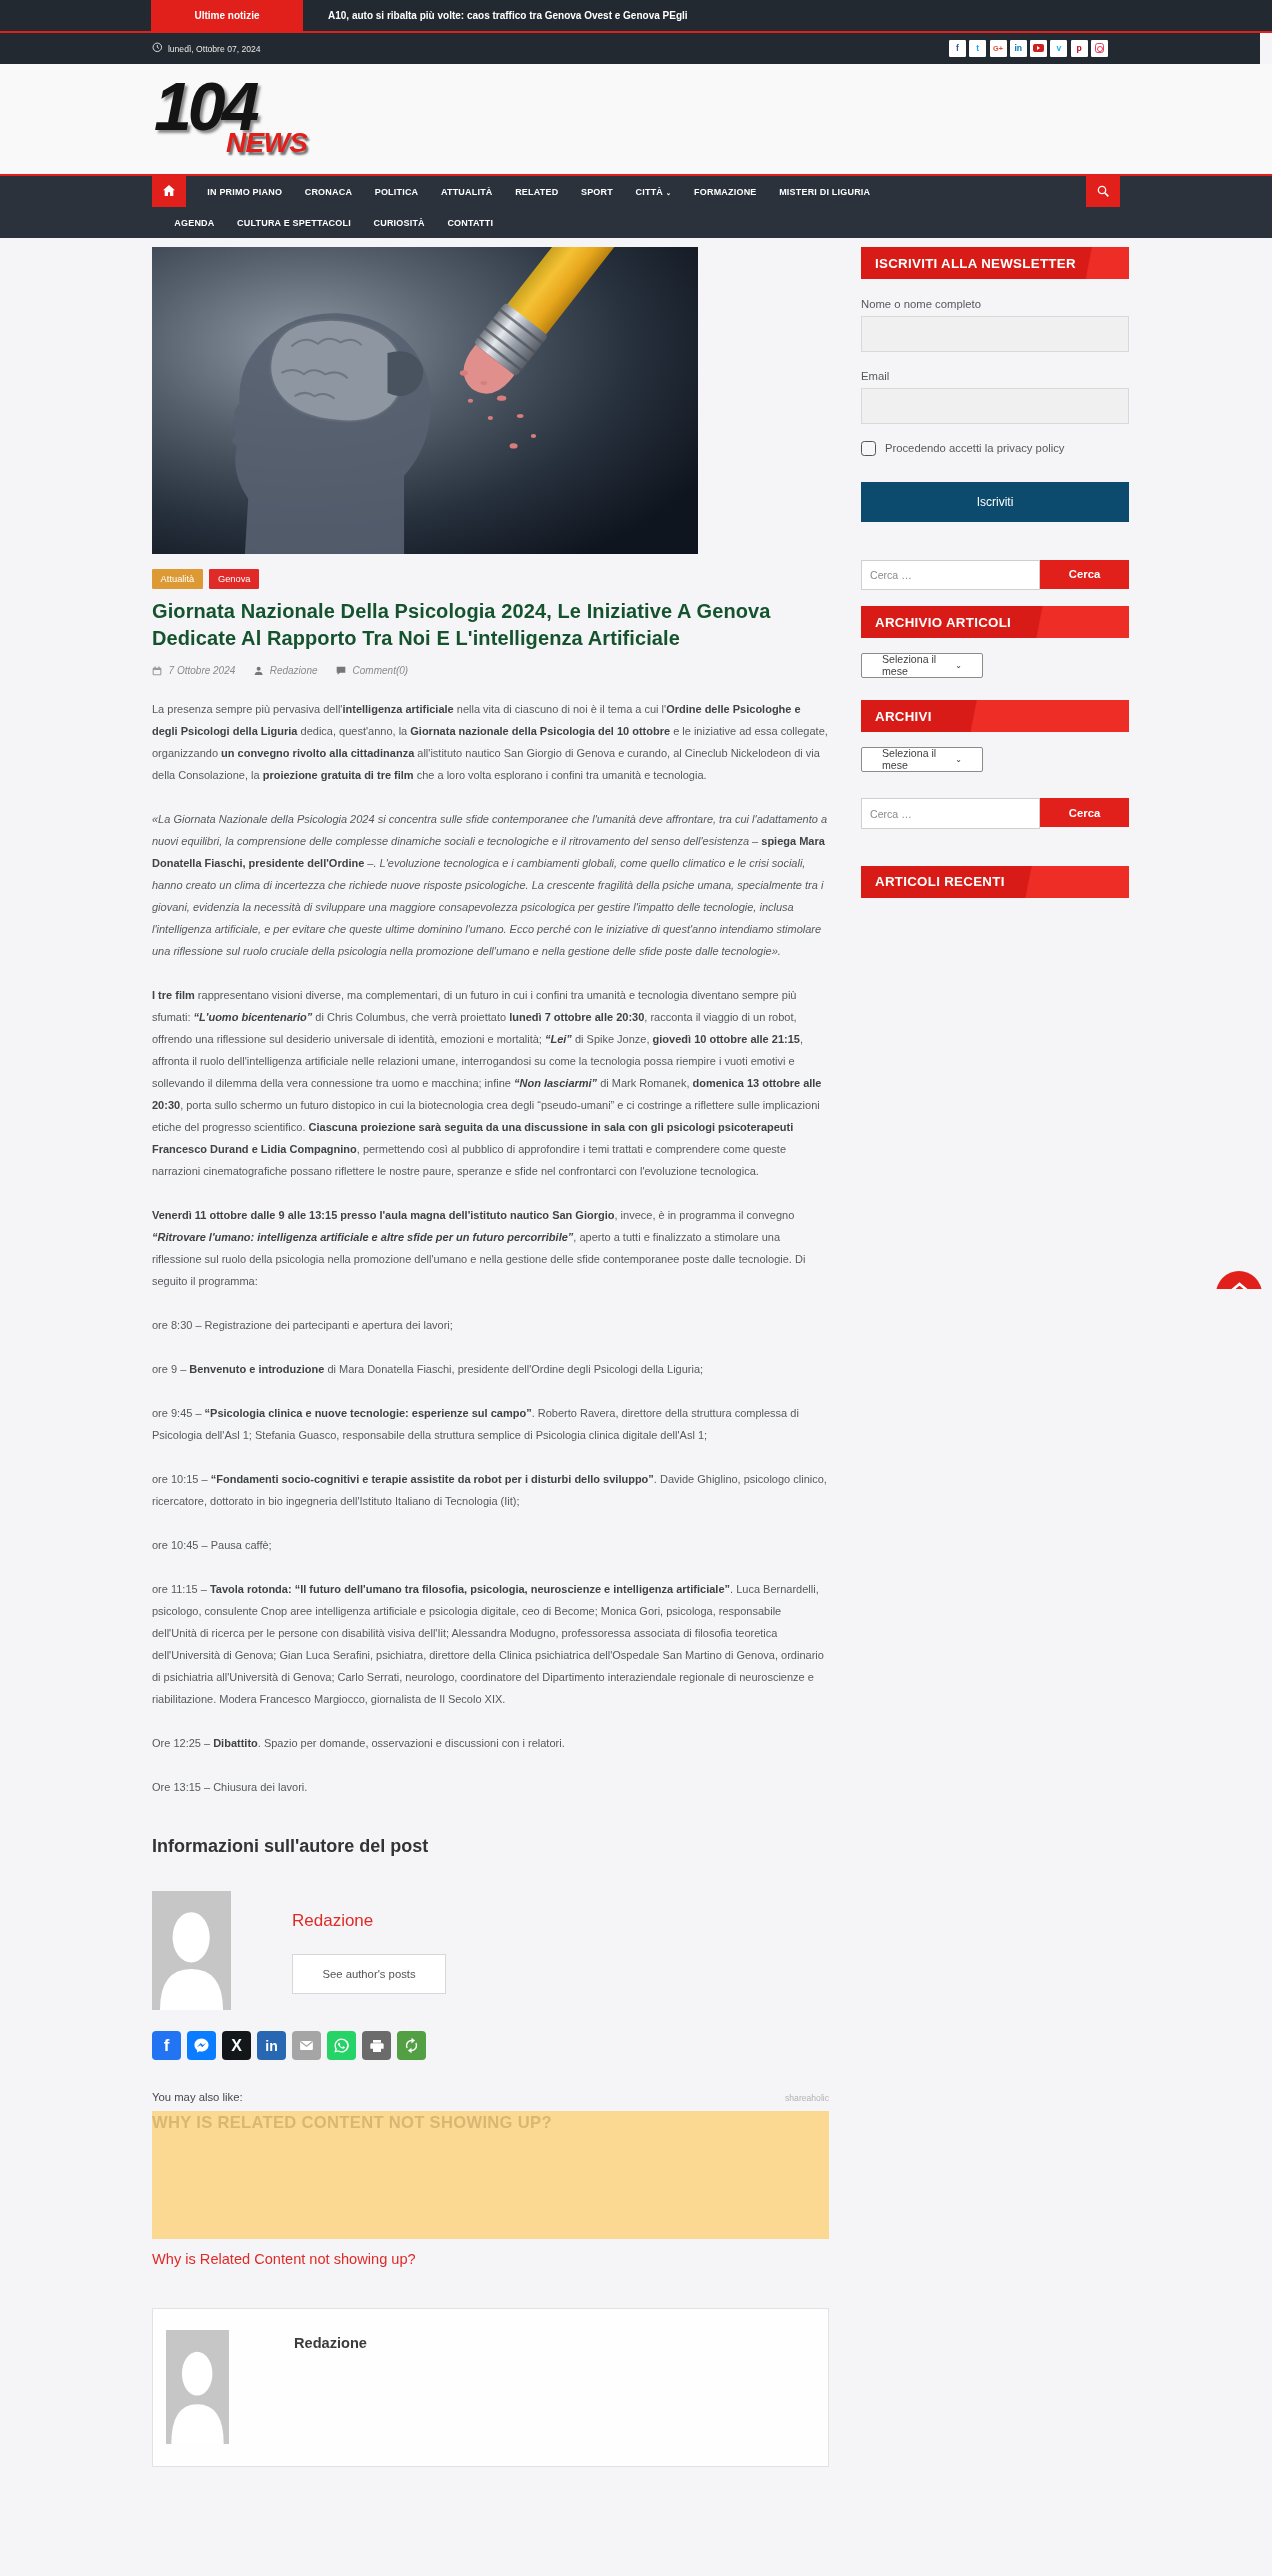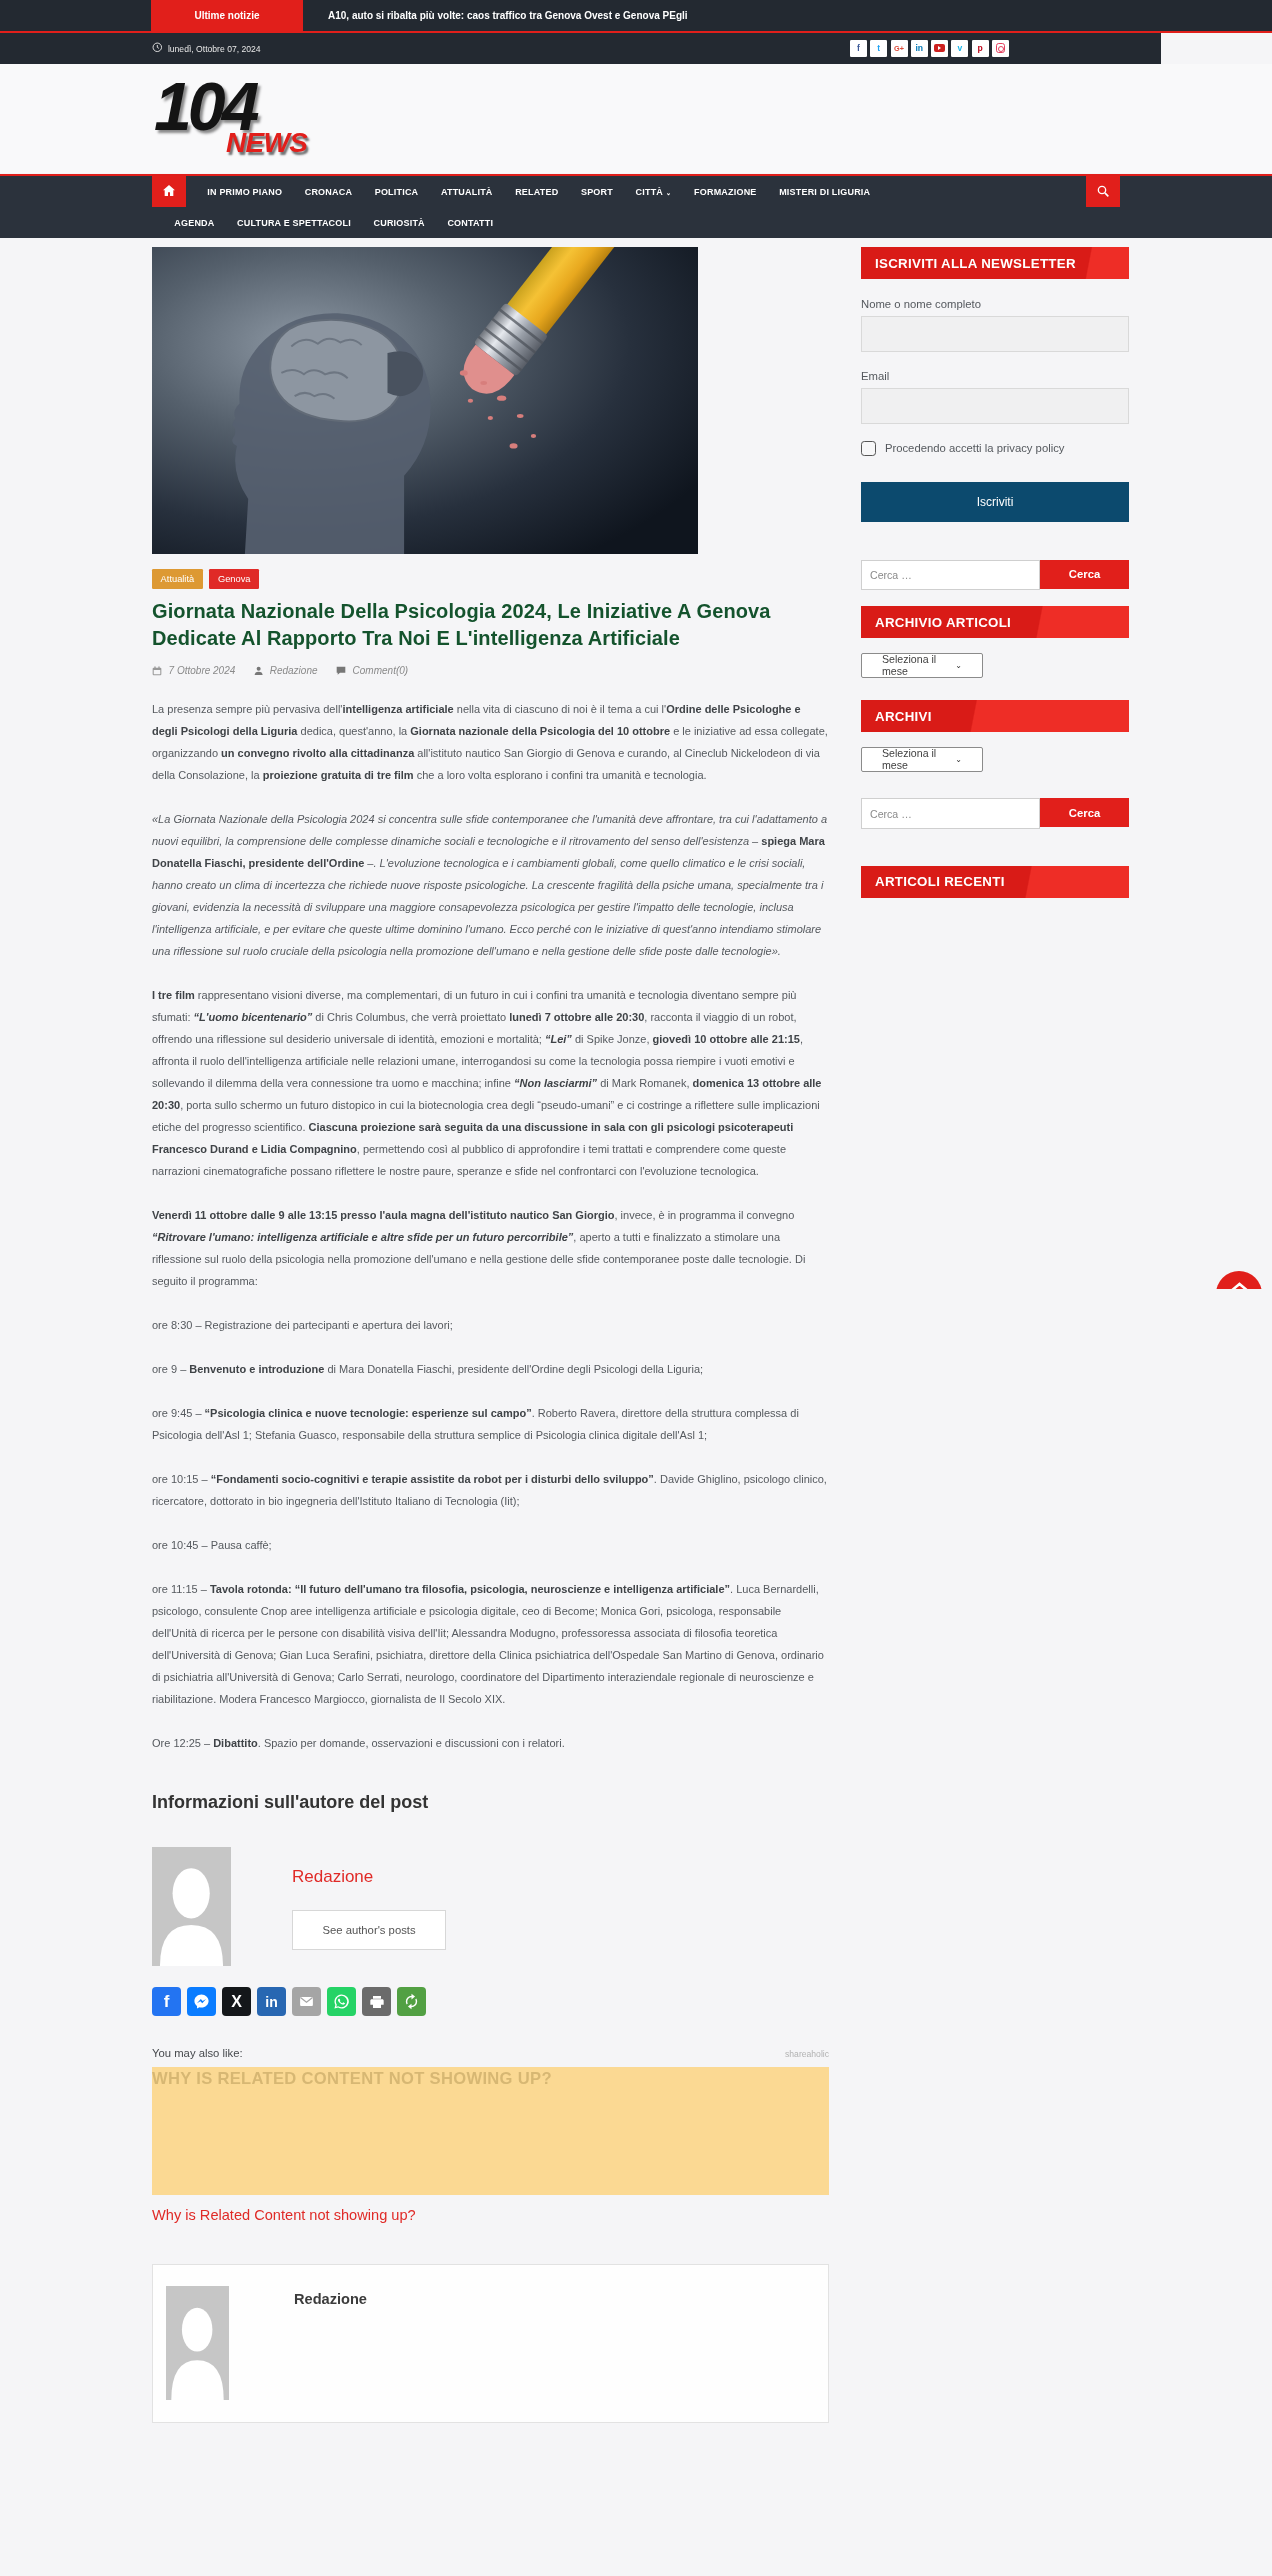--- a/index.html
+++ b/index.html
@@ -8,21 +8,21 @@
   .page { position:relative; width:1273px; height:2576px; margin:0 auto; background:#f5f5f7; overflow:hidden; }
 
   
   .ticker { position:absolute; top:0; left:0; width:1273px; height:30.5px; background:#232931; display:flex; align-items:center; }
   .ticker-label { margin-left:151px; width:152px; height:30.5px; background:#e11f1b; color:#fff; font-size:10px; font-weight:bold; display:flex; align-items:center; justify-content:center; }
   .ticker-text { margin-left:25px; color:#fff; font-size:10px; font-weight:bold; }
   .redline { position:absolute; left:0; width:1273px; height:2.7px; background:#e11f1b; }
   .rl1 { top:30.5px; } .rl2 { top:174px; }
 
   
-  .datebar { position:absolute; top:33px; left:0; width:1161px; height:31px; background:#232931; display:flex; align-items:center; }
+  .datebar { position:absolute; top:33px; left:0; width:1260px; height:31px; background:#232931; display:flex; align-items:center; }
   .date-wrap { margin-left:152px; display:flex; align-items:center; gap:5.3px; color:#e8e8e8; font-size:8.6px; }
   .topsocial { position:absolute; right:152px; top:6.6px; display:flex; gap:3.3px; }
   .tile { width:17px; height:17px; background:#fff; border-radius:1.3px; display:flex; align-items:center; justify-content:center; font-size:8.6px; font-weight:bold; cursor:pointer; }
   .yt-chip { width:10.6px; height:7.3px; background:#cd201f; border-radius:2px; display:flex; align-items:center; justify-content:center; }
   .yt-chip i { display:block; width:0; height:0; border-left:3.3px solid #fff; border-top:2px solid transparent; border-bottom:2px solid transparent; }
   .insta-chip { width:9.3px; height:9.3px; border:1.3px solid #e4405f; border-radius:2.7px; position:relative; }
   .insta-chip::after { content:""; position:absolute; left:1.3px; top:1.3px; width:4px; height:4px; border:1px solid #e4405f; border-radius:50%; }
 
   
   .header { position:absolute; top:64px; left:0; width:1273px; height:109px; background:#f9f9fa; }
@@ -311,20 +311,21 @@
           <p><em>«La Giornata Nazionale della Psicologia 2024 si concentra sulle sfide contemporanee che l'umanità deve affrontare, tra cui l'adattamento a nuovi equilibri, la comprensione delle complesse dinamiche sociali e tecnologiche e il ritrovamento del senso dell'esistenza – </em><strong>spiega Mara Donatella Fiaschi, presidente dell'Ordine</strong><em> –. </em><em>L'evoluzione tecnologica e i cambiamenti globali, come quello climatico e le crisi sociali, hanno creato un clima di incertezza che richiede nuove risposte psicologiche. La crescente fragilità della psiche umana, specialmente tra i giovani, evidenzia la necessità di sviluppare una maggiore consapevolezza psicologica per gestire l'impatto delle tecnologie, inclusa l'intelligenza artificiale, e per evitare che queste ultime dominino l'umano. Ecco perché con le iniziative di quest'anno intendiamo stimolare una riflessione sul ruolo cruciale della psicologia nella promozione dell'umano e nella gestione delle sfide poste dalle tecnologie».</em></p>
           <p><strong>I tre film</strong> rappresentano visioni diverse, ma complementari, di un futuro in cui i confini tra umanità e tecnologia diventano sempre più sfumati: <em><strong>“L'uomo bicentenario”</strong></em> di Chris Columbus, che verrà proiettato <strong>lunedì 7 ottobre alle 20:30</strong>, racconta il viaggio di un robot, offrendo una riflessione sul desiderio universale di identità, emozioni e mortalità; <em><strong>“Lei”</strong></em> di Spike Jonze, <strong>giovedì 10 ottobre alle 21:15</strong>, affronta il ruolo dell'intelligenza artificiale nelle relazioni umane, interrogandosi su come la tecnologia possa riempire i vuoti emotivi e sollevando il dilemma della vera connessione tra uomo e macchina; infine <em><strong>“Non lasciarmi”</strong></em> di Mark Romanek, <strong>domenica 13 ottobre alle 20:30</strong>, porta sullo schermo un futuro distopico in cui la biotecnologia crea degli “pseudo-umani” e ci costringe a riflettere sulle implicazioni etiche del progresso scientifico. <strong>Ciascuna proiezione sarà seguita da una discussione in sala con gli psicologi psicoterapeuti Francesco Durand e Lidia Compagnino</strong>, permettendo così al pubblico di approfondire i temi trattati e comprendere come queste narrazioni cinematografiche possano riflettere le nostre paure, speranze e sfide nel confrontarci con l'evoluzione tecnologica.</p>
           <p><strong>Venerdì 11 ottobre dalle 9 alle 13:15 presso l'aula magna dell'istituto nautico San Giorgio</strong>, invece, è in programma il convegno <em><strong>“Ritrovare l'umano: intelligenza artificiale e altre sfide per un futuro percorribile”</strong></em>, aperto a tutti e finalizzato a stimolare una riflessione sul ruolo della psicologia nella promozione dell'umano e nella gestione delle sfide contemporanee poste dalle tecnologie. Di seguito il programma:</p>
           <p>ore 8:30 – Registrazione dei partecipanti e apertura dei lavori;</p>
           <p>ore 9 – <strong>Benvenuto e introduzione</strong> di Mara Donatella Fiaschi, presidente dell'Ordine degli Psicologi della Liguria;</p>
           <p>ore 9:45 – <strong>“Psicologia clinica e nuove tecnologie: esperienze sul campo”</strong>. Roberto Ravera, direttore della struttura complessa di Psicologia dell'Asl 1; Stefania Guasco, responsabile della struttura semplice di Psicologia clinica digitale dell'Asl 1;</p>
           <p>ore 10:15 – <strong>“Fondamenti socio-cognitivi e terapie assistite da robot per i disturbi dello sviluppo”</strong>. Davide Ghiglino, psicologo clinico, ricercatore, dottorato in bio ingegneria dell'Istituto Italiano di Tecnologia (Iit);</p>
           <p>ore 10:45 – Pausa caffè;</p>
           <p>ore 11:15 – <strong>Tavola rotonda: “Il futuro dell'umano tra filosofia, psicologia, neuroscienze e intelligenza artificiale”</strong>. Luca Bernardelli, psicologo, consulente Cnop aree intelligenza artificiale e psicologia digitale, ceo di Become; Monica Gori, psicologa, responsabile dell'Unità di ricerca per le persone con disabilità visiva dell'Iit; Alessandra Modugno, professoressa associata di filosofia teoretica dell'Università di Genova; Gian Luca Serafini, psichiatra, direttore della Clinica psichiatrica dell'Ospedale San Martino di Genova, ordinario di psichiatria all'Università di Genova; Carlo Serrati, neurologo, coordinatore del Dipartimento interaziendale regionale di neuroscienze e riabilitazione. Modera Francesco Margiocco, giornalista de Il Secolo XIX.</p>
           <p>Ore 12:25 – <strong>Dibattito</strong>. Spazio per domande, osservazioni e discussioni con i relatori.</p>
+          <p>Ore 13:15 – Chiusura dei lavori.</p>
         </div>
 
       <h2 class="author-head">Informazioni sull'autore del post</h2>
 
       <div class="author-box">
         <div class="avatar av-lg">
           <svg viewBox="0 0 119 180" preserveAspectRatio="none">
               <ellipse cx="59" cy="70" rx="28" ry="38" fill="#fff"></ellipse>
               <path d="M12 180 Q12 118 59 118 Q107 118 107 180 Z" fill="#fff"></path>
             </svg>

